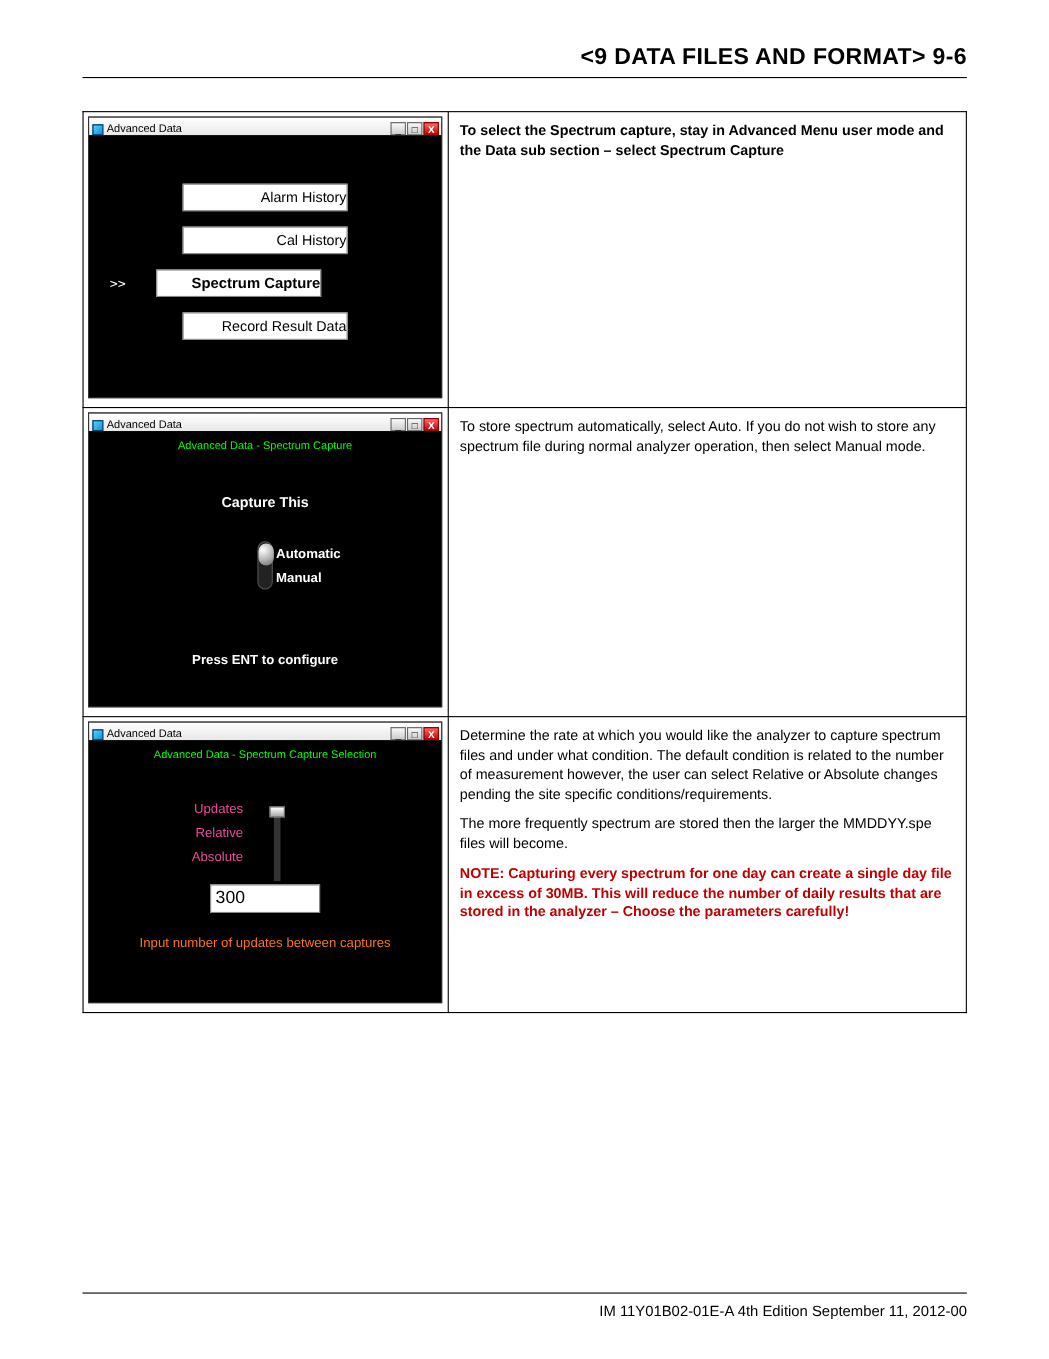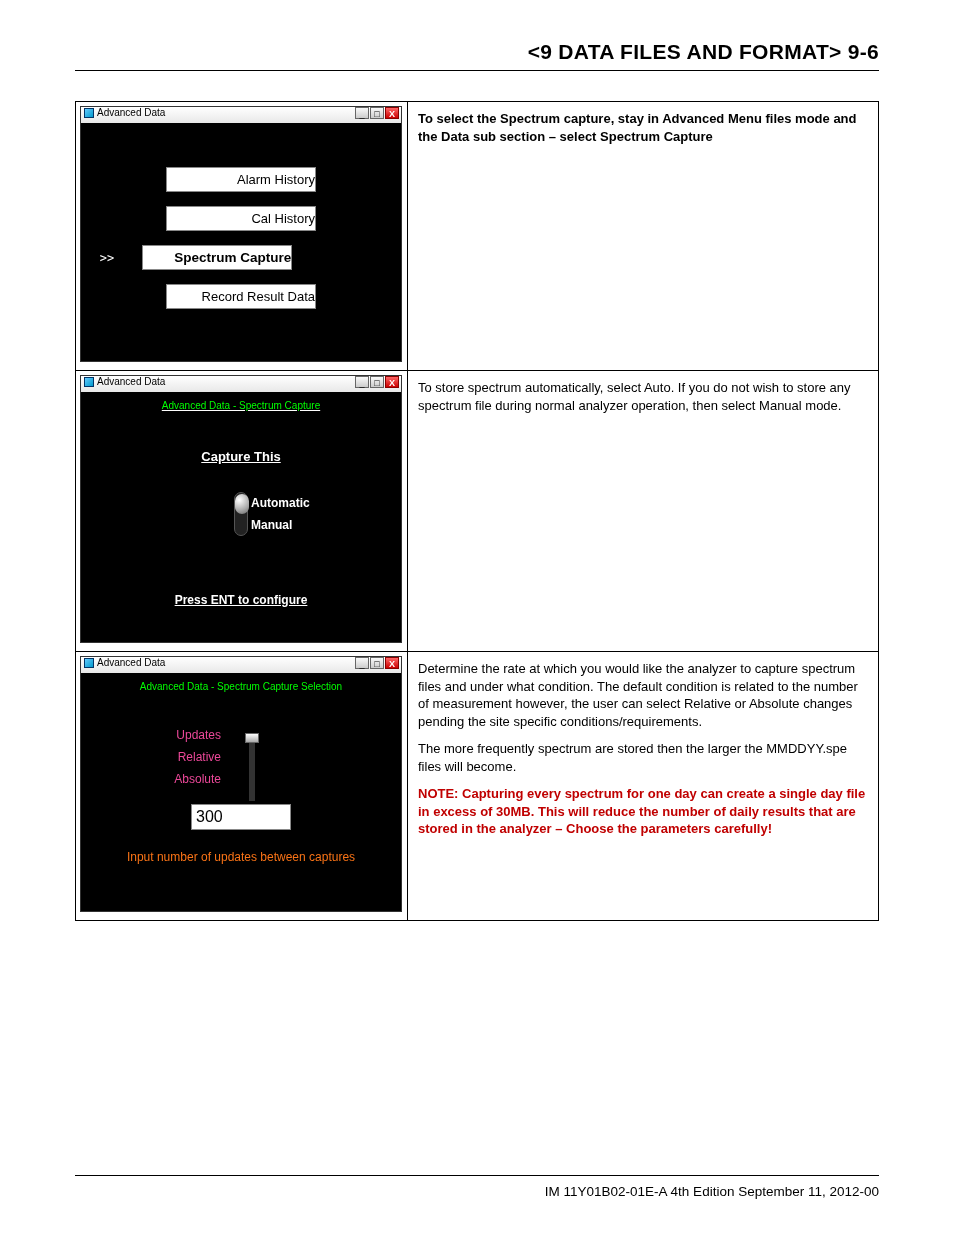--- a/index.html
+++ b/index.html
@@ -48,21 +48,21 @@
     background: #000;
     border: 1px solid #333;
     color: #fff;
     font-size: 12px;
   }
   .win-titlebar {
     background: linear-gradient(#fff, #e8e8e8);
     color: #000;
     height: 16px;
     display: flex;
-    align-items: flex-start;
+    align-items: flex-end;
     justify-content: space-between;
     padding: 0 2px 0 3px;
     font-size: 10px;
     font-family: Tahoma, Arial, sans-serif;
   }
   .win-titlebar .title-left { display:flex; align-items:center; gap:3px; }
   .win-titlebar .app-icon {
     width: 10px; height: 10px;
     background: linear-gradient(135deg,#6cf,#09c);
     border: 1px solid #036;
@@ -255,39 +255,39 @@
           <div class="menu-btn">Cal History</div>
           <div class="pointer-row">
             <span class="pointer">&gt;&gt;</span>
             <div class="menu-btn bold" style="margin:0;">Spectrum Capture</div>
           </div>
           <div class="menu-btn">Record Result Data</div>
         </div>
       </div>
     </td>
     <td class="right-cell">
-      <p class="bold">To select the Spectrum capture, stay in Advanced Menu files mode and the Data sub section – select Spectrum Capture</p>
+      <p class="bold">To select the Spectrum capture, stay in Advanced Menu user mode and the Data sub section – select Spectrum Capture</p>
     </td>
   </tr>
 
   <tr>
     <td class="left-cell">
       <div class="win">
         <div class="win-titlebar">
           <span class="title-left">
             <span class="app-icon"></span>
             <span>Advanced Data</span>
           </span>
           <span class="win-buttons">
             <span class="wb">_</span>
             <span class="wb">□</span>
             <span class="wb close">X</span>
           </span>
         </div>
-        <div class="win-body" style="min-height:238px;text-decoration:underline;">
+        <div class="win-body" style="min-height:238px;">
           <div class="subheader">Advanced Data - Spectrum Capture</div>
           <div class="capture-mode-block">Capture This</div>
           <div class="toggle-row">
             <div class="toggle-switch">
               <div class="toggle-knob"></div>
             </div>
             <div class="toggle-labels">
               <div>Automatic</div>
               <div>Manual</div>
             </div>

